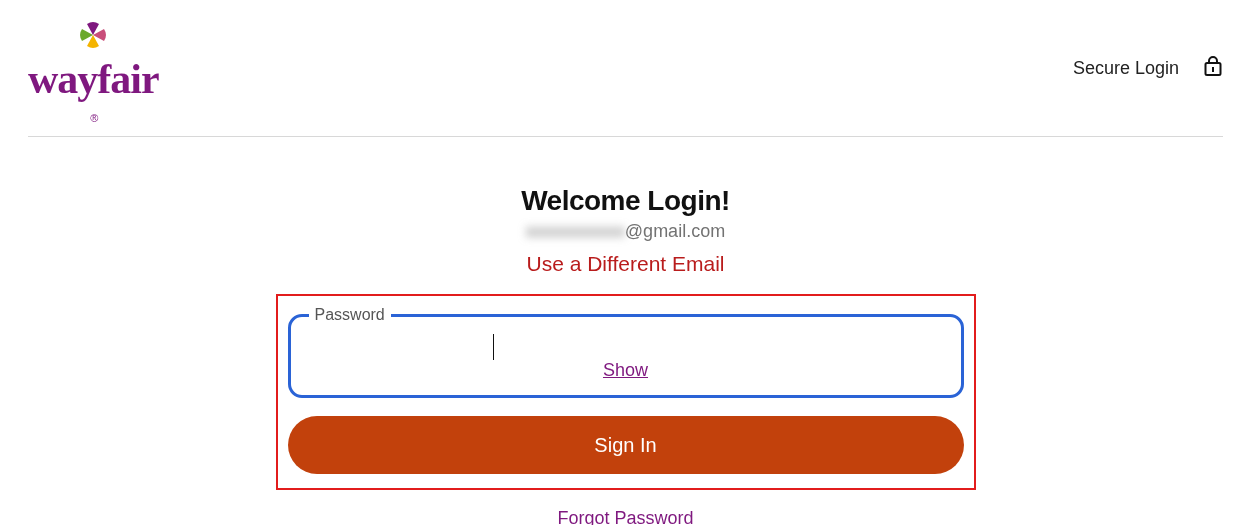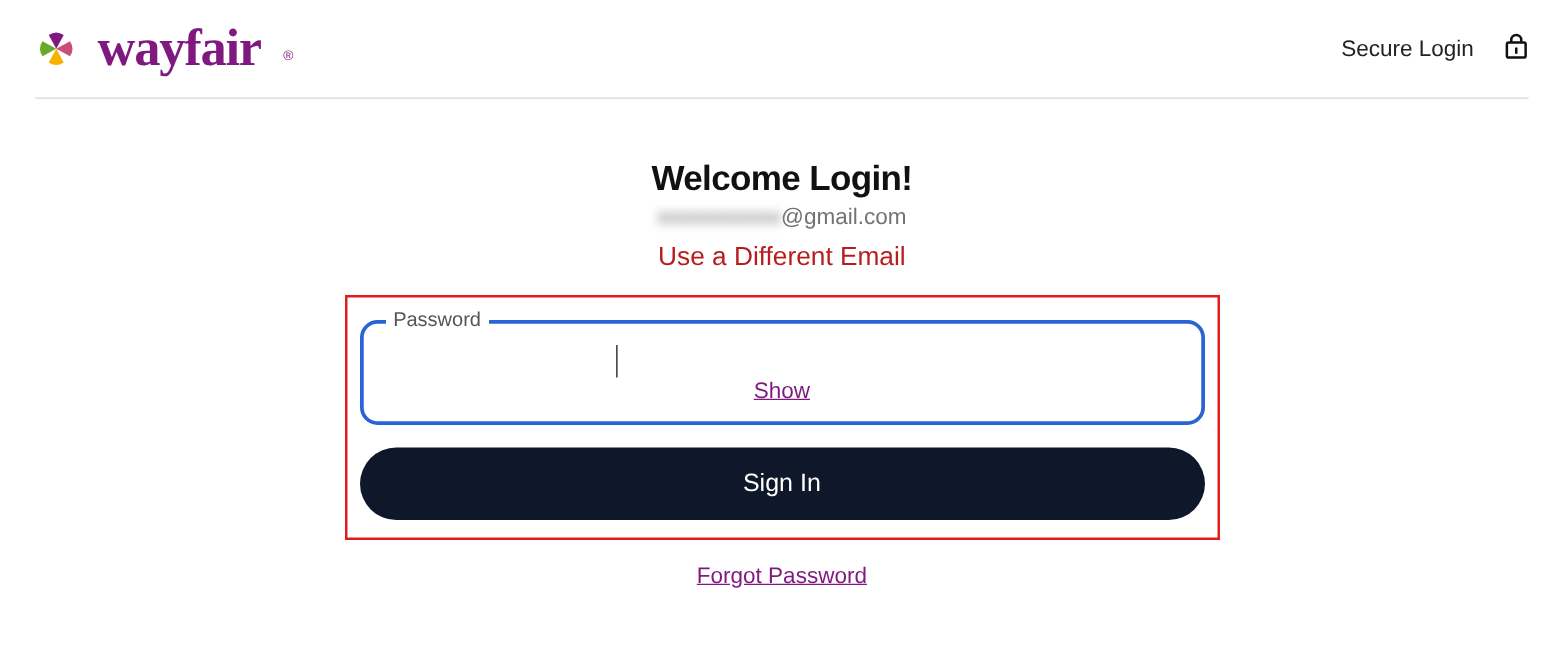--- a/index.html
+++ b/index.html
@@ -12,21 +12,22 @@
   }
   .header {
     display: flex;
     justify-content: space-between;
     align-items: center;
     padding: 18px 28px 18px 28px;
   }
   .logo {
     display: flex;
     align-items: center;
-    gap: 16px;
+    gap: 6px;
+    flex-direction: column;
   }
   .logo-mark {
     width: 34px;
     height: 34px;
     position: relative;
   }
   .logo-text {
     font-family: Georgia, "Times New Roman", serif;
     font-size: 42px;
     font-weight: 700;
@@ -139,21 +140,21 @@
     cursor: pointer;
     background: none;
     border: none;
   }
   .signin-btn {
     margin-top: 18px;
     width: 100%;
     height: 58px;
     border: none;
     border-radius: 30px;
-    background: #0f172a;
+    background: #c2410c;
     color: #fff;
     font-size: 20px;
     font-weight: 500;
     cursor: pointer;
   }
   .forgot-link {
     margin-top: 18px;
     font-size: 18px;
     color: #7f187f;
     text-decoration: underline;

